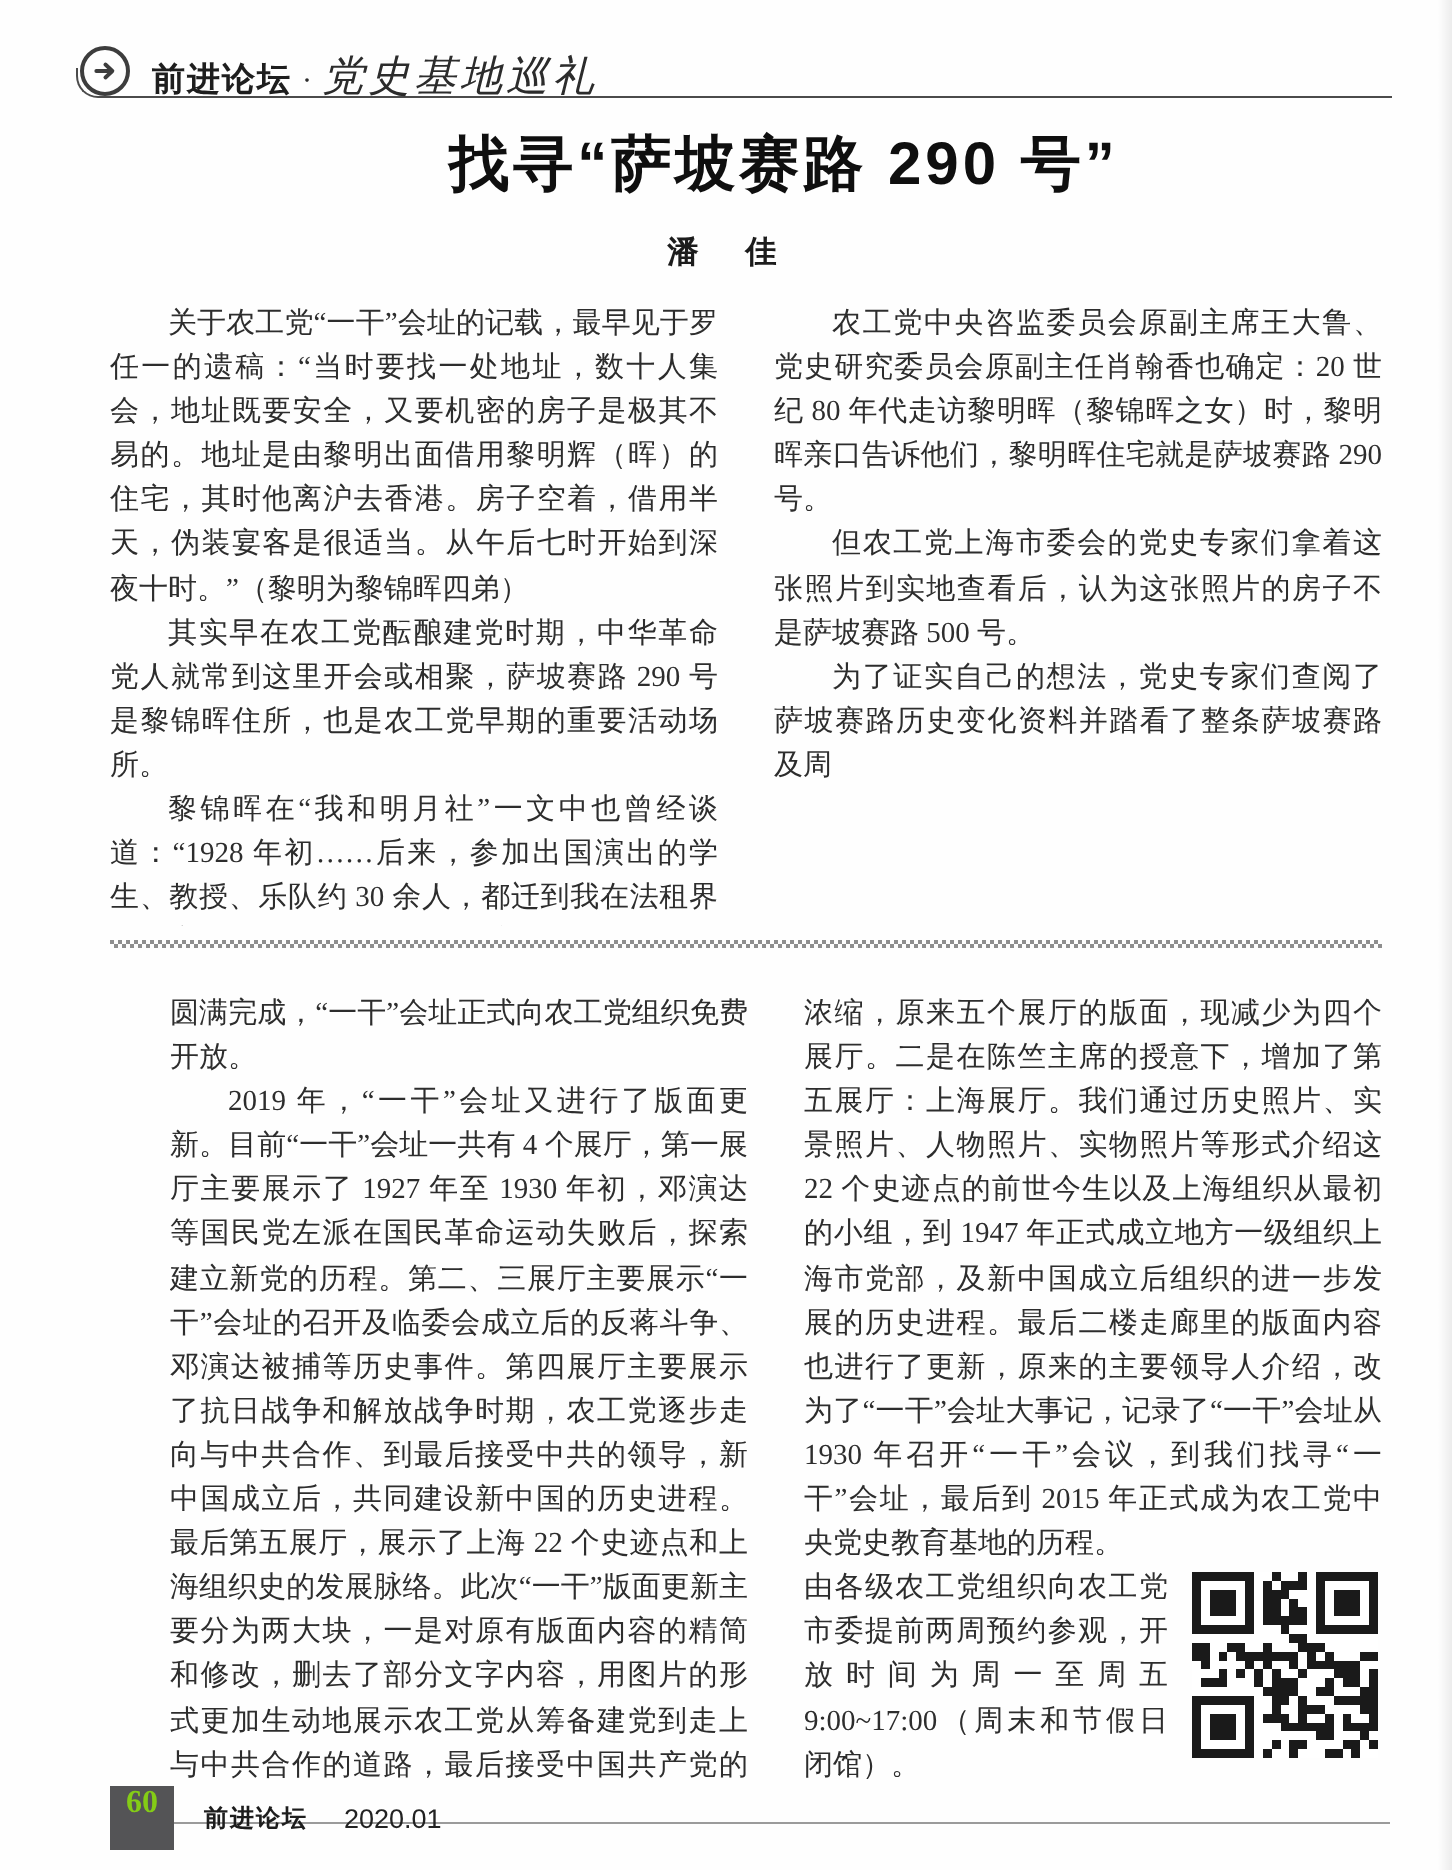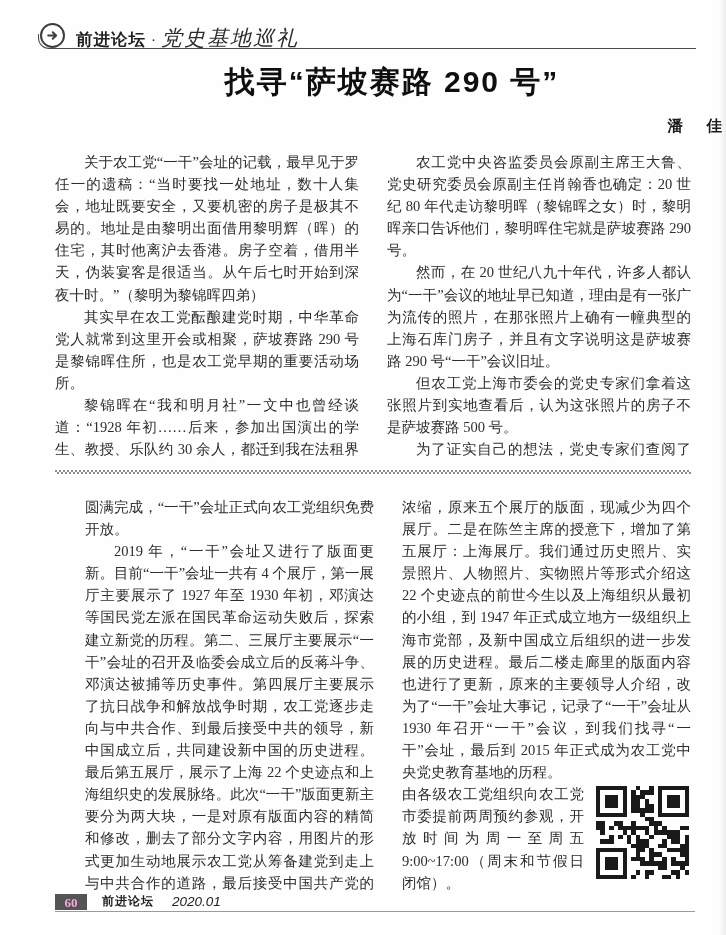--- a/index.html
+++ b/index.html
@@ -29,21 +29,21 @@
   .hdr-dot{font-size:15px;color:#2c2c2c;margin:0 5px;}
   .hdr-sub{font-size:21px;color:#2c2c2c;font-style:italic;letter-spacing:2px;}
 
   
   .title{
     position:absolute;top:62px;left:0;width:100%;text-align:center;
     font-family:"Liberation Sans","DejaVu Sans",sans-serif;font-weight:bold;
     font-size:30px;color:#0f0f0f;letter-spacing:2px;padding-left:29px;
   }
   .author{
-    position:absolute;top:116px;left:0;width:100%;text-align:right;
+    position:absolute;top:116px;left:0;width:100%;text-align:center;
     font-weight:bold;font-size:15.5px;color:#1c1c1c;letter-spacing:4px;
   }
 
   
   .content{position:absolute;left:55px;width:636px;top:151px;}
   .cols{display:flex;gap:28px;}
   .col{width:304px;overflow:hidden;text-align:justify;font-size:14.5px;line-height:22.1px;color:#2d2d2d;font-family:Liberation Serif, serif;}
   .col p{margin:0;}
   .indent{text-indent:2em;}
   .sec-top{height:312px;}
@@ -63,25 +63,25 @@
   
   .qr{float:right;width:97px;height:93px;margin:3px 0 4px 10px;}
   .qr svg{width:100%;height:100%;display:block;}
   .credit{clear:both;text-align:right;font-style:italic;font-size:14px;color:#2d2d2d;letter-spacing:1px;margin-top:2px;}
 
   
   .footer{position:absolute;left:55px;right:31px;top:893px;height:22px;}
   .footer-line{position:absolute;left:0;right:0;top:18px;border-top:1.5px solid #9b9b9b;}
   .footer-row{position:absolute;left:0;top:0;display:flex;align-items:center;}
   .page-badge{
-    display:inline-block;min-width:32px;height:16px;background:#545456;color:#f9a8d4;
-    text-align:center;font-size:13px;line-height:17px;font-weight:bold;
+    display:inline-block;min-width:32px;height:32px;background:#545456;color:#84cc16;
+    text-align:center;font-size:16px;line-height:17px;font-weight:bold;
   }
   .journal{font-family:"Liberation Sans","DejaVu Sans",sans-serif;font-weight:bold;font-size:12px;color:#1d1d1d;margin-left:15px;letter-spacing:1px;}
-  .issue{font-family:"Liberation Sans","DejaVu Sans",sans-serif;font-size:13.5px;color:#222;margin-left:18px;font-style:italic;}
+  .issue{font-family:"Liberation Sans","DejaVu Sans",sans-serif;font-size:13.5px;color:#222;margin-left:18px;}
 </style>
 </head>
 <body>
 
 <div class="page">
 
   <div class="header">
     <div class="header-rule"></div>
     <div class="header-icon">
       <svg viewBox="0 0 12 12" width="13" height="13" aria-hidden="true">
@@ -99,21 +99,20 @@
   <div class="content">
 
     <div class="cols sec-top">
       <div class="col">
         <p class="indent">关于农工党“一干”会址的记载，最早见于罗任一的遗稿：“当时要找一处地址，数十人集会，地址既要安全，又要机密的房子是极其不易的。地址是由黎明出面借用黎明辉（晖）的住宅，其时他离沪去香港。房子空着，借用半天，伪装宴客是很适当。从午后七时开始到深夜十时。”（黎明为黎锦晖四弟）</p>
         <p class="indent">其实早在农工党酝酿建党时期，中华革命党人就常到这里开会或相聚，萨坡赛路 290 号是黎锦晖住所，也是农工党早期的重要活动场所。</p>
         <p class="indent">黎锦晖在“我和明月社”一文中也曾经谈道：“1928 年初……后来，参加出国演出的学生、教授、乐队约 30 余人，都迁到我在法租界萨坡赛路（淡水路）290 号一幢住所内，进行排练。”</p>
       </div>
       <div class="col">
         <p class="indent">农工党中央咨监委员会原副主席王大鲁、党史研究委员会原副主任肖翰香也确定：20 世纪 80 年代走访黎明晖（黎锦晖之女）时，黎明晖亲口告诉他们，黎明晖住宅就是萨坡赛路 290 号。</p>
-        <p class="indent">然而，在 20 世纪八九十年代，许多人都认为“一干”会议的地址早已知道，理由是有一张广为流传的照片，在那张照片上确有一幢典型的上海石库门房子，并且有文字说明这是萨坡赛路 290 号“一干”会议旧址。</p>
         <p class="indent">但农工党上海市委会的党史专家们拿着这张照片到实地查看后，认为这张照片的房子不是萨坡赛路 500 号。</p>
         <p class="indent">为了证实自己的想法，党史专家们查阅了萨坡赛路历史变化资料并踏看了整条萨坡赛路及周</p>
       </div>
     </div>
 
     <div class="divider"></div>
 
     <div class="cols sec-bottom">
       <div class="col">
         <p>圆满完成，“一干”会址正式向农工党组织免费开放。</p>

